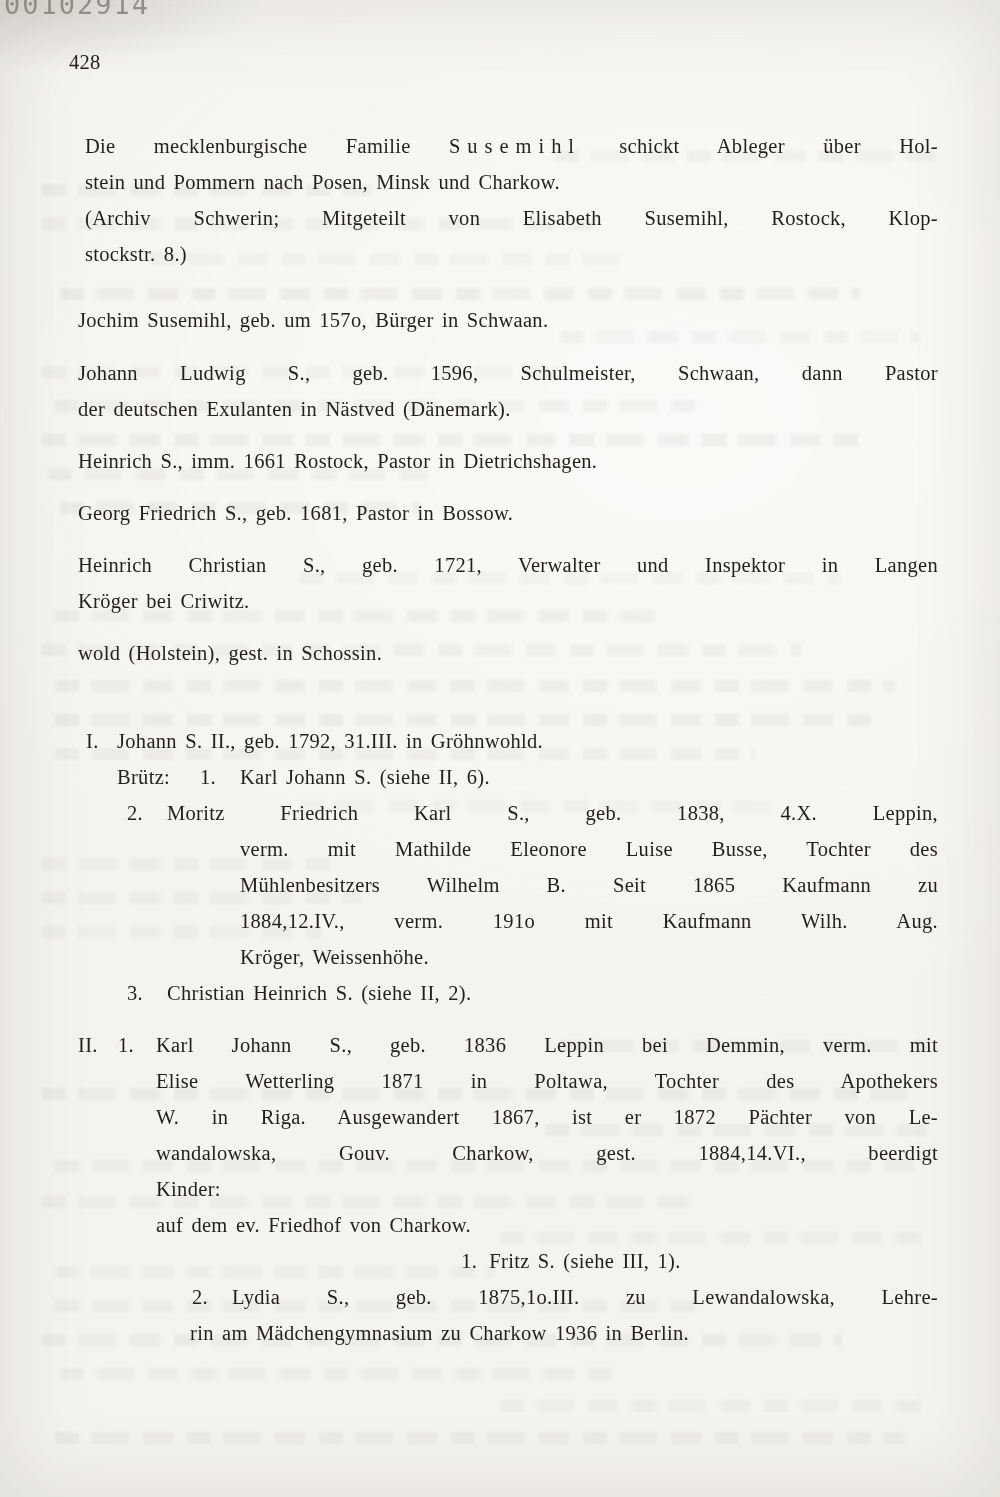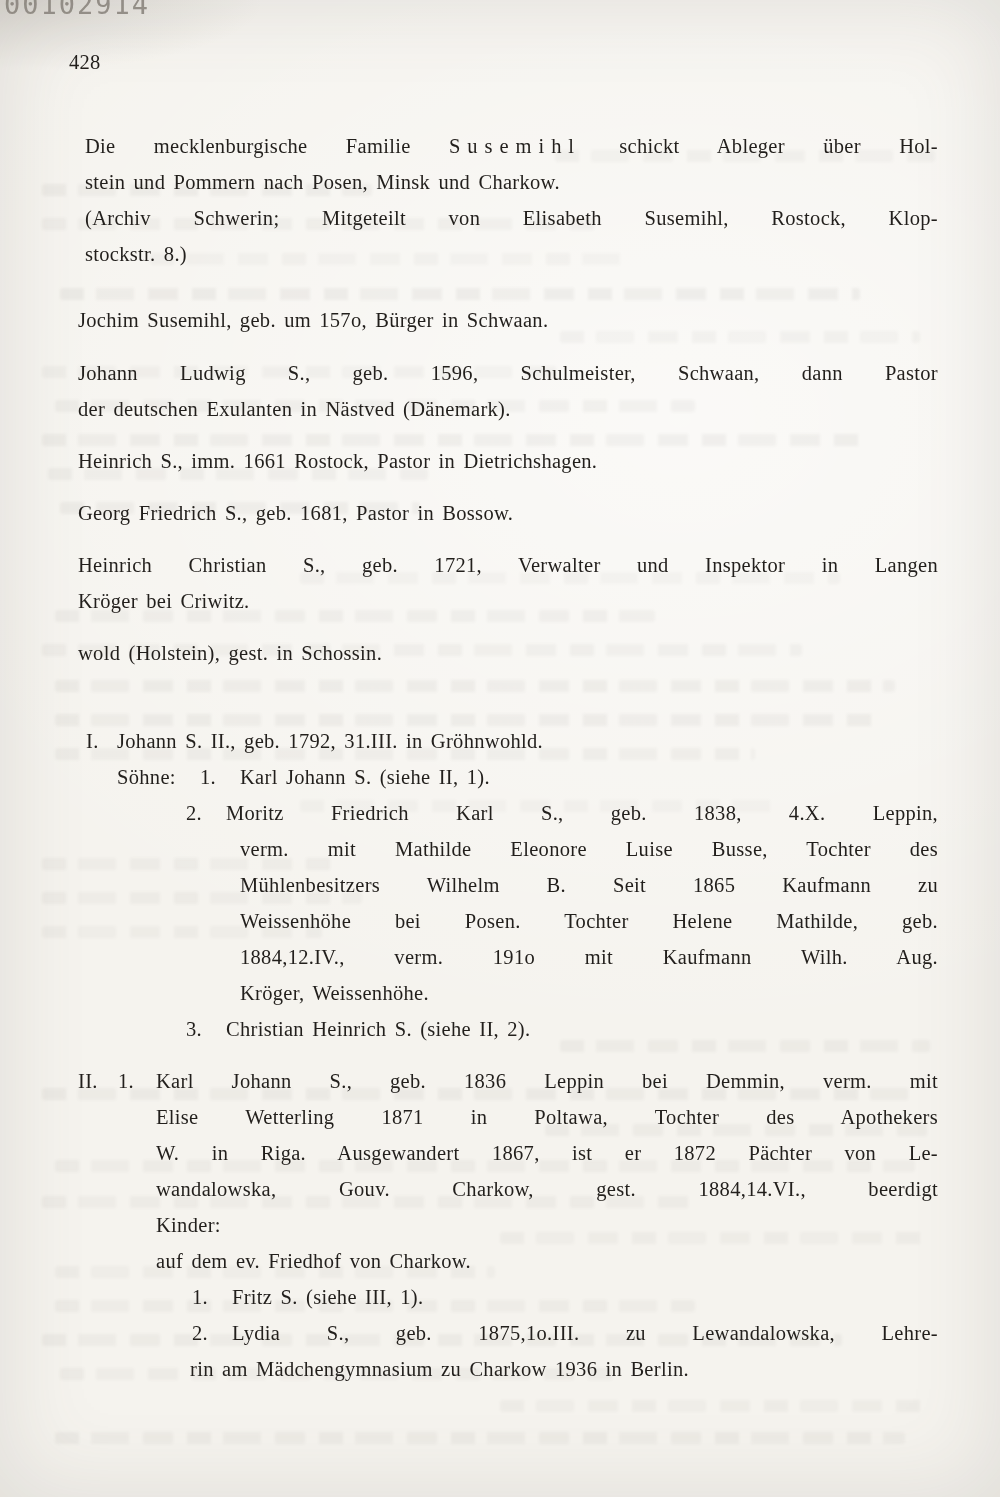--- a/index.html
+++ b/index.html
@@ -48,21 +48,21 @@
     position:absolute; left:78px; top:128px; width:860px; z-index:3;
   }
   .line{ min-height:36px; }
   .j{ text-align:justify; text-align-last:justify; }
   .mk{ display:inline-block; }
   .w31{ width:31px; } .w38{ width:38px; } .w40{ width:40px; } .w83{ width:83px; }
   .spread{ letter-spacing:.34em; }
   .intro{ margin-left:7px; }
   .mt30{ margin-top:30px; } .mt16{ margin-top:16px; } .mt17{ margin-top:17px; } .mt52{ margin-top:52px; }
   .ml8{ margin-left:8px; } .ml39{ margin-left:39px; } .ml78{ margin-left:78px; }
-  .ml114{ margin-left:114px; } .ml122{ margin-left:108px; } .ml155{ margin-left:112px; } .ml162{ margin-left:162px; }
+  .ml114{ margin-left:114px;text-align:center; } .ml122{ margin-left:49px; } .ml155{ margin-left:112px; } .ml162{ margin-left:162px; }
 </style>
 </head>
 <body>
 
 <div class="sheet">
 
   <div class="corner-shade"></div>
   <div class="stamp">00102914</div>
 
   <div class="ghost-layer">
@@ -133,25 +133,24 @@
       <div class="line j">Heinrich Christian S., geb. 1721, Verwalter und Inspektor in Langen</div>
       <div class="line">Kröger bei Criwitz.</div>
     </section>
 
     <section class="para mt16">
       <div class="line">wold (Holstein), gest. in Schossin.</div>
     </section>
 
     <section class="para mt52">
       <div class="line ml8"><span class="mk w31">I.</span><span>Johann S. II., geb. 1792, 31.III. in Gröhnwohld.</span></div>
-      <div class="line ml39"><span class="mk w83">Söhne:</span><span class="mk w40">1.</span><span>Karl Johann S. (siehe II, 1).</span></div>
+      <div class="line ml39"><span class="mk w83">Brütz:</span><span class="mk w40">1.</span><span>Karl Johann S. (siehe II, 6).</span></div>
       <div class="line j ml122"><span class="mk w40">2.</span><span>Moritz Friedrich Karl S., geb. 1838, 4.X. Leppin,</span></div>
       <div class="line j ml162">verm. mit Mathilde Eleonore Luise Busse, Tochter des</div>
       <div class="line j ml162">Mühlenbesitzers Wilhelm B. Seit 1865 Kaufmann zu</div>
-      <div class="line j ml162">Weissenhöhe bei Posen. Tochter Helene Mathilde, geb.</div>
       <div class="line j ml162">1884,12.IV., verm. 191o mit Kaufmann Wilh. Aug.</div>
       <div class="line ml162">Kröger, Weissenhöhe.</div>
       <div class="line ml122"><span class="mk w40">3.</span><span>Christian Heinrich S. (siehe II, 2).</span></div>
     </section>
 
     <section class="para mt16">
       <div class="line j"><span class="mk w40">II.</span><span class="mk w38">1.</span><span>Karl Johann S., geb. 1836 Leppin bei Demmin, verm. mit</span></div>
       <div class="line j ml78">Elise Wetterling 1871 in Poltawa, Tochter des Apothekers</div>
       <div class="line j ml78">W. in Riga. Ausgewandert 1867, ist er 1872 Pächter von Le-</div>
       <div class="line j ml78">wandalowska, Gouv. Charkow, gest. 1884,14.VI., beerdigt</div>

